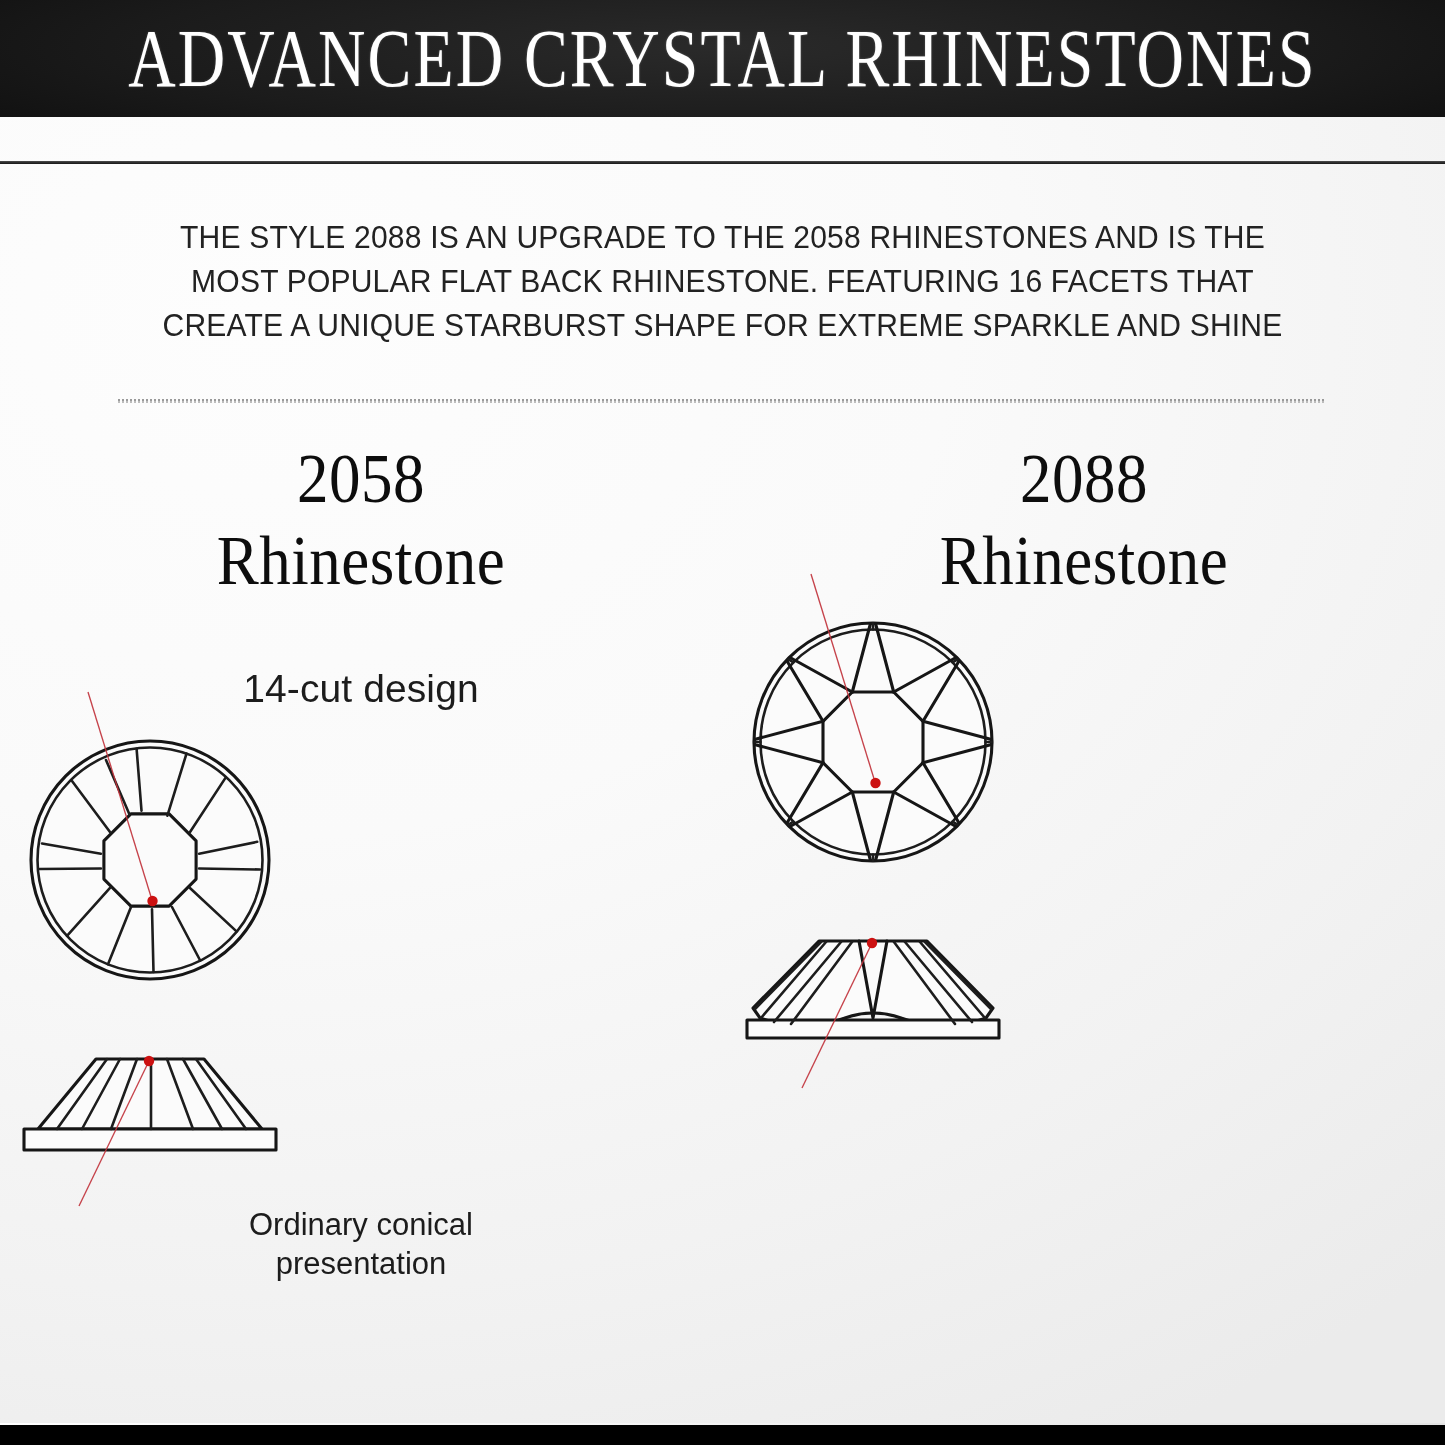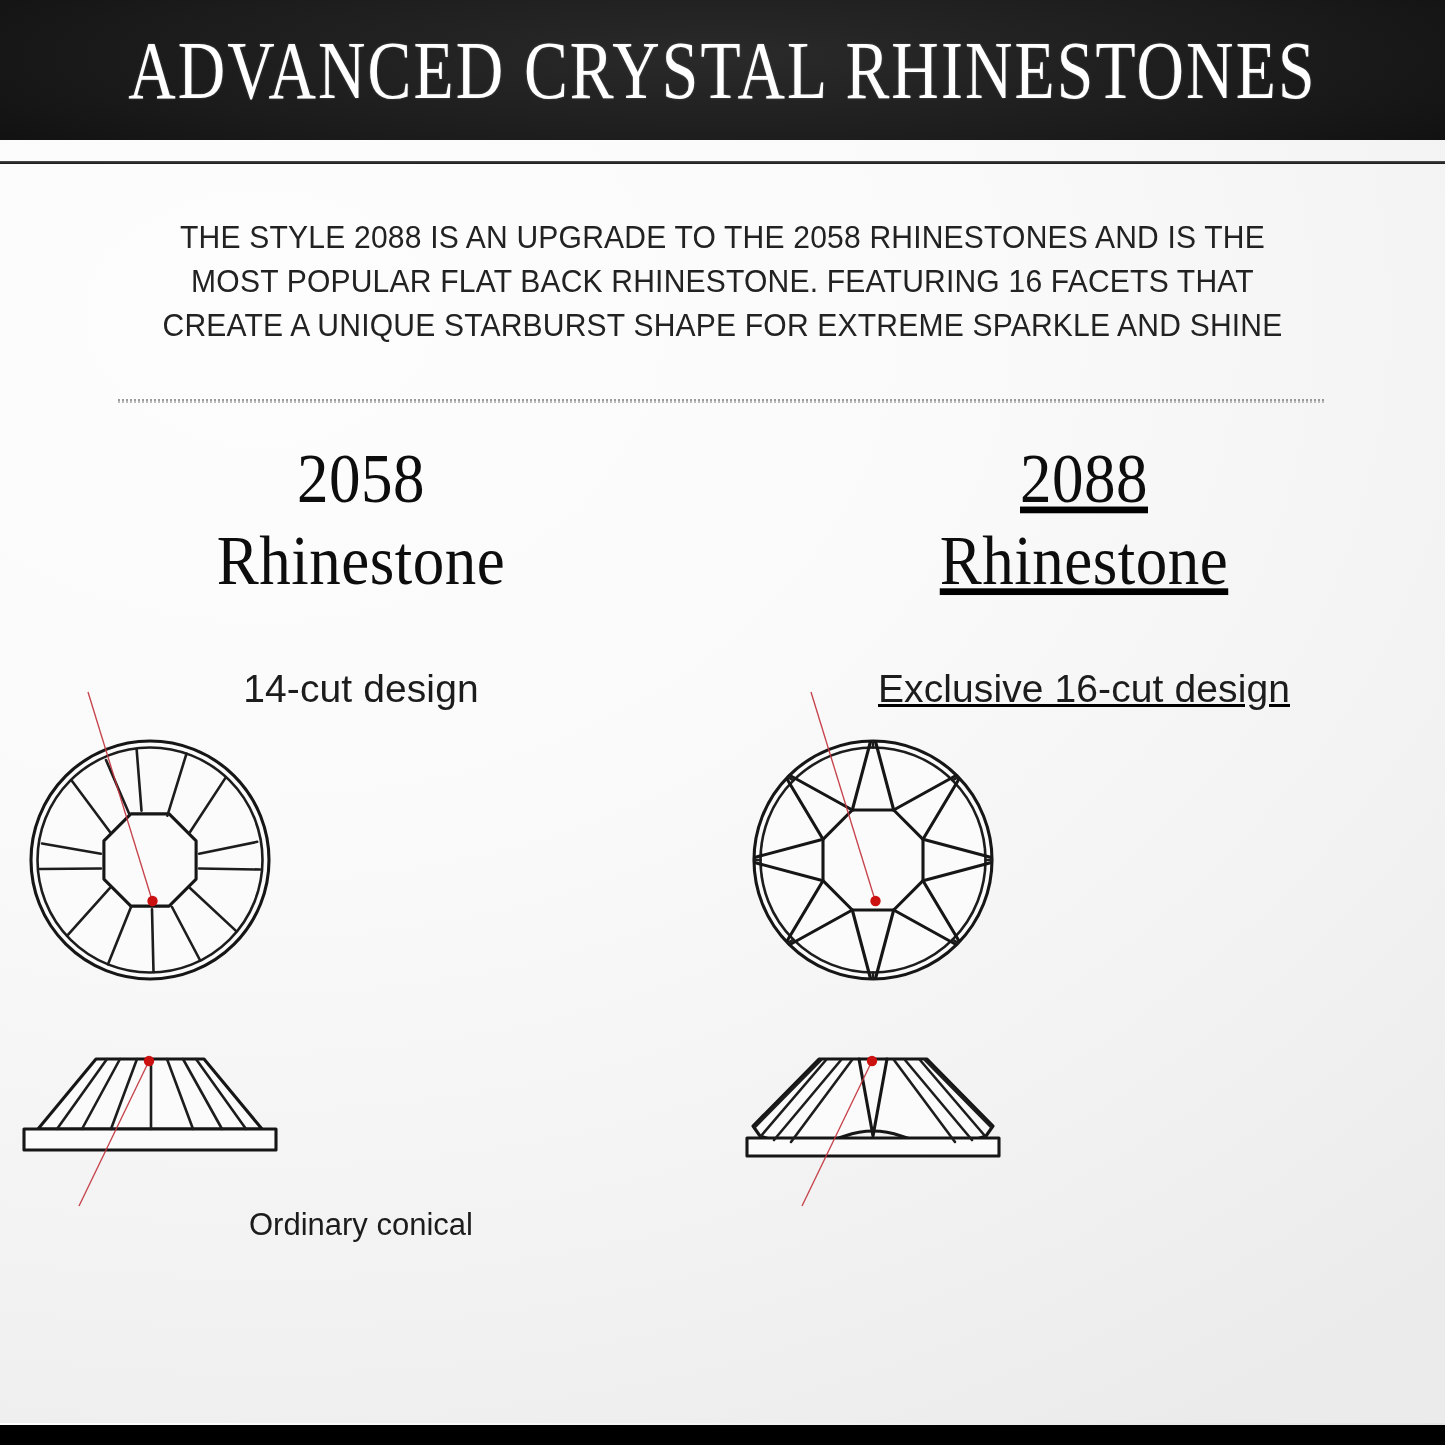--- a/index.html
+++ b/index.html
@@ -13,21 +13,21 @@
   #page {
     position:relative;
     width:1445px; height:1445px;
     background:
       radial-gradient(ellipse 120% 90% at 18% 22%, #fdfdfd 0%, #fafafa 40%, #f2f2f2 75%, #ebebeb 100%);
   }
 
   
   .header-bar {
     position:absolute; left:0; top:0;
-    width:1445px; height:140px;
+    width:1445px; height:117px;
     background:
       radial-gradient(ellipse 90% 160% at 50% 40%, #2a2a2a 0%, #1b1b1b 45%, #0c0c0c 80%, #050505 100%);
     display:flex; align-items:center; justify-content:center;
     overflow:hidden;
   }
   .header-title {
     color:#ffffff;
     font-family:"Liberation Serif", serif;
     font-size:67px;
     letter-spacing:2.2px;
@@ -71,21 +71,21 @@
       to right, #b5b5b5 0 2px, rgba(255,255,255,0) 2px 4px);
   }
 
   
   .columns { position:absolute; left:0; top:447px; width:1445px; }
   .col {
     position:absolute; top:0; width:722px;
     display:flex; flex-direction:column; 
   }
   .col-left  { left:0; }
-  .col-right { left:723px;text-decoration:underline; }
+  .col-right { left:723px; }
 
   .style-heading {
     font-family:"Liberation Serif", serif;
     color:#0d0d0d;
     font-size:63px;
     line-height:1.16;
     text-align:center;
     letter-spacing:0.5px;
     transform:scaleY(1.12);
   }
@@ -216,31 +216,31 @@
             </g>
 
             <line class="pointer-line" x1="141" y1="5" x2="71" y2="150"></line>
             <circle class="pointer-dot" cx="141" cy="5" r="5.2"></circle>
           </g>
         </svg>
       </div>
 
       <div class="caption">
         <span>Ordinary conical</span>
+        <span>presentation</span>
       </div>
     </div>
 
     <div class="col col-right">
 
       <div class="style-heading">
         <span class="num">2088</span>
         <span class="word">Rhinestone</span>
       </div>
 
-      <div class="anno-label">Exclusive 16-cut design</div>
 
       <div class="diagram-top">
         <svg width="300" height="265" viewBox="0 0 300 265">
           <g transform="translate(150,135)">
 
             <circle class="stone-fill" cx="0" cy="0" r="119"></circle>
             <circle class="stone-line" cx="0" cy="0" r="119"></circle>
             <circle class="stone-line-thin" cx="0" cy="0" r="112.5"></circle>
 
             <polygon class="stone-fill" points="-20.7,-50.0 20.7,-50.0 50.0,-20.7 50.0,20.7 20.7,50.0 -20.7,50.0 -50.0,20.7 -50.0,-20.7"></polygon>

